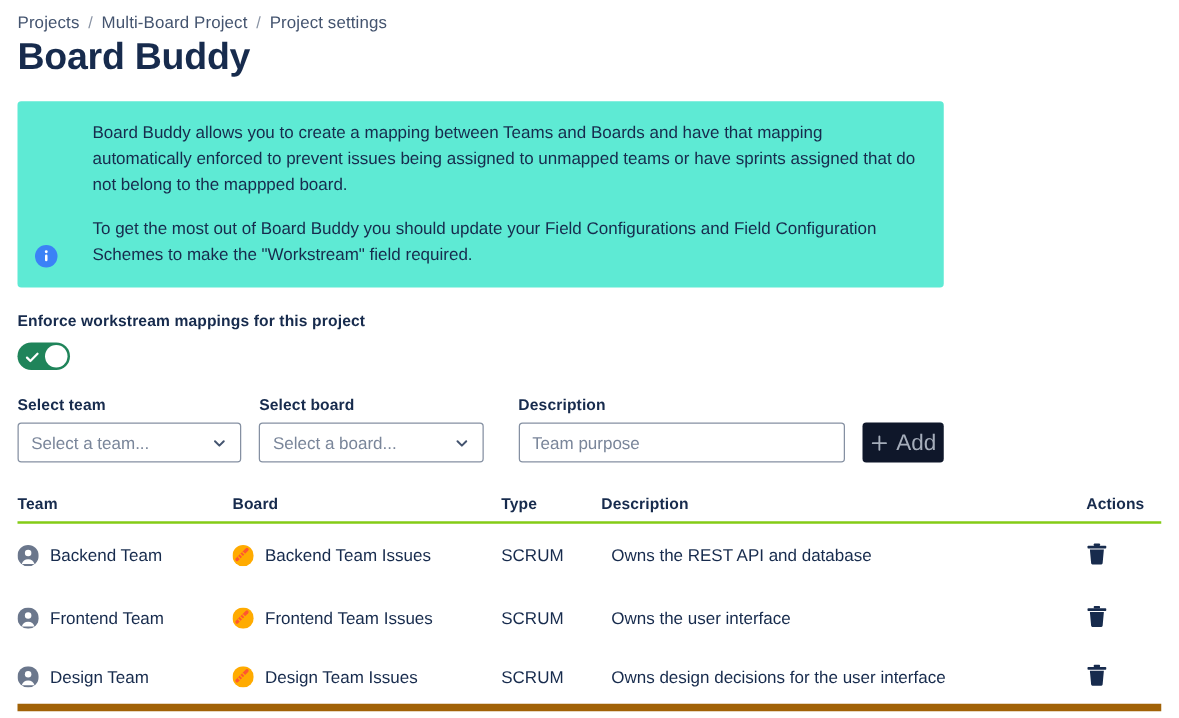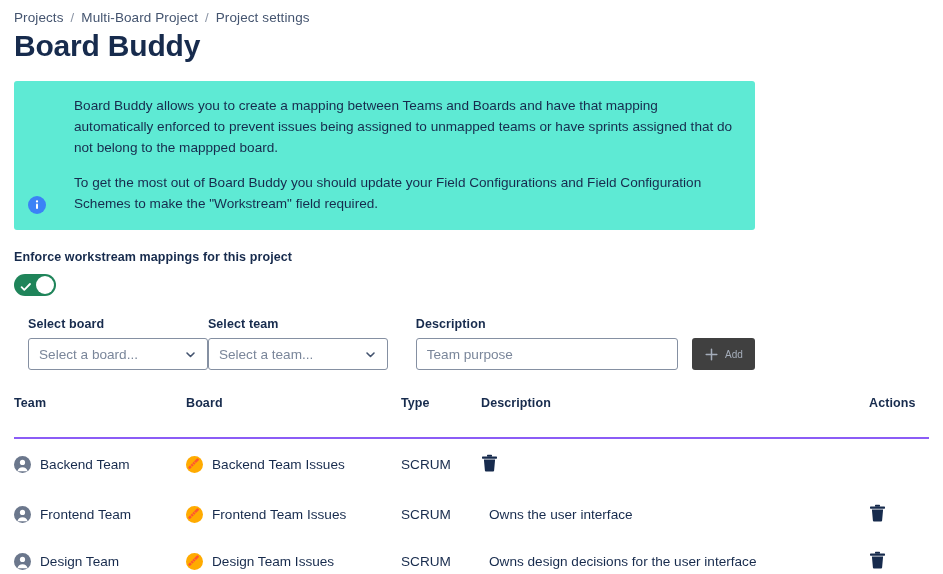--- a/index.html
+++ b/index.html
@@ -155,39 +155,39 @@
     padding: 0;
   }
   .text-box input::placeholder { color: #7a869a; }
 
   .add-btn {
     margin-left: 14px;
     height: 32px;
     width: 78px;
     border: none;
     border-radius: 3px;
-    background: #404040;
+    background: #0f172a;
     color: #a5adba;
-    font-size: 10px;
+    font-size: 18px;
     font-family: "Liberation Sans", sans-serif;
     display: flex;
     align-items: center;
     justify-content: center;
     gap: 6px;
     cursor: default;
   }
   .add-btn .plus { display: flex; }
 
   
   .tbl { margin-top: 26px; width: 915px; }
   .tbl-head {
     display: flex;
     align-items: center;
-    padding-bottom: 27px;
-    border-bottom: 2px solid #8b5cf6;
+    padding-bottom: 7px;
+    border-bottom: 2px solid #84cc16;
     font-size: 12.5px;
     font-weight: 700;
     color: #172b4d;
     letter-spacing: 0.1px;
   }
   .tbl-row {
     display: flex;
     align-items: center;
     height: 50px;
     font-size: 13.6px;
@@ -249,36 +249,36 @@
     <span class="tick">
       <svg width="12" height="12" viewBox="0 0 12 12" aria-hidden="true">
         <path d="M1.6 6.1 L4.3 8.8 L10 3" stroke="#ffffff" stroke-width="1.8" fill="none" stroke-linecap="round" stroke-linejoin="round"></path>
       </svg>
     </span>
     <span class="knob"></span>
   </div>
 
   <div class="form-row">
 
+    <div class="field f-team">
+      <span class="field-label">Select team</span>
+      <div class="select-box">
+        <span>Select a team...</span>
+        <span class="chev">
+          <svg width="13" height="13" viewBox="0 0 13 13" aria-hidden="true">
+            <path d="M3 5 L6.5 8.5 L10 5" stroke="#44546f" stroke-width="1.6" fill="none" stroke-linecap="round" stroke-linejoin="round"></path>
+          </svg>
+        </span>
+      </div>
+    </div>
+
     <div class="field f-board">
       <span class="field-label">Select board</span>
       <div class="select-box">
         <span>Select a board...</span>
-        <span class="chev">
-          <svg width="13" height="13" viewBox="0 0 13 13" aria-hidden="true">
-            <path d="M3 5 L6.5 8.5 L10 5" stroke="#44546f" stroke-width="1.6" fill="none" stroke-linecap="round" stroke-linejoin="round"></path>
-          </svg>
-        </span>
-      </div>
-    </div>
-
-    <div class="field f-team">
-      <span class="field-label">Select team</span>
-      <div class="select-box">
-        <span>Select a team...</span>
         <span class="chev">
           <svg width="13" height="13" viewBox="0 0 13 13" aria-hidden="true">
             <path d="M3 5 L6.5 8.5 L10 5" stroke="#44546f" stroke-width="1.6" fill="none" stroke-linecap="round" stroke-linejoin="round"></path>
           </svg>
         </span>
       </div>
     </div>
 
     <div class="field f-desc">
       <span class="field-label">Description</span>
@@ -322,20 +322,21 @@
         <span class="board-icon">
           <svg width="17" height="17" viewBox="0 0 17 17" aria-hidden="true">
             <circle cx="8.5" cy="8.5" r="8.5" fill="#ffab00"></circle>
             <path d="M3.6 11.6 L11.6 3.6" stroke="#ff5630" stroke-width="2.6" stroke-linecap="round"></path>
             <path d="M4.6 9.4 L6.2 11 M6.4 7.6 L8 9.2 M8.2 5.8 L9.8 7.4" stroke="#ffab00" stroke-width="0.9" stroke-linecap="round"></path>
           </svg>
         </span>
         <span>Backend Team Issues</span>
       </div>
       <div class="c-type">SCRUM</div>
+      <div class="c-desc">Owns the REST API and database</div>
       <div class="c-act">
         <button class="trash-btn">
           <span>
             <svg width="17" height="18" viewBox="0 0 17 18" aria-hidden="true">
               <rect x="1" y="2.6" width="15" height="2.1" rx="0.6" fill="#172b4d"></rect>
               <rect x="6" y="0.8" width="5" height="1.9" rx="0.6" fill="#172b4d"></rect>
               <path d="M2.9 5.6 H14.1 L13.1 16.6 a1 1 0 0 1 -1 0.9 H4.9 a1 1 0 0 1 -1 -0.9 Z" fill="#172b4d"></path>
             </svg>
           </span>
         </button>

